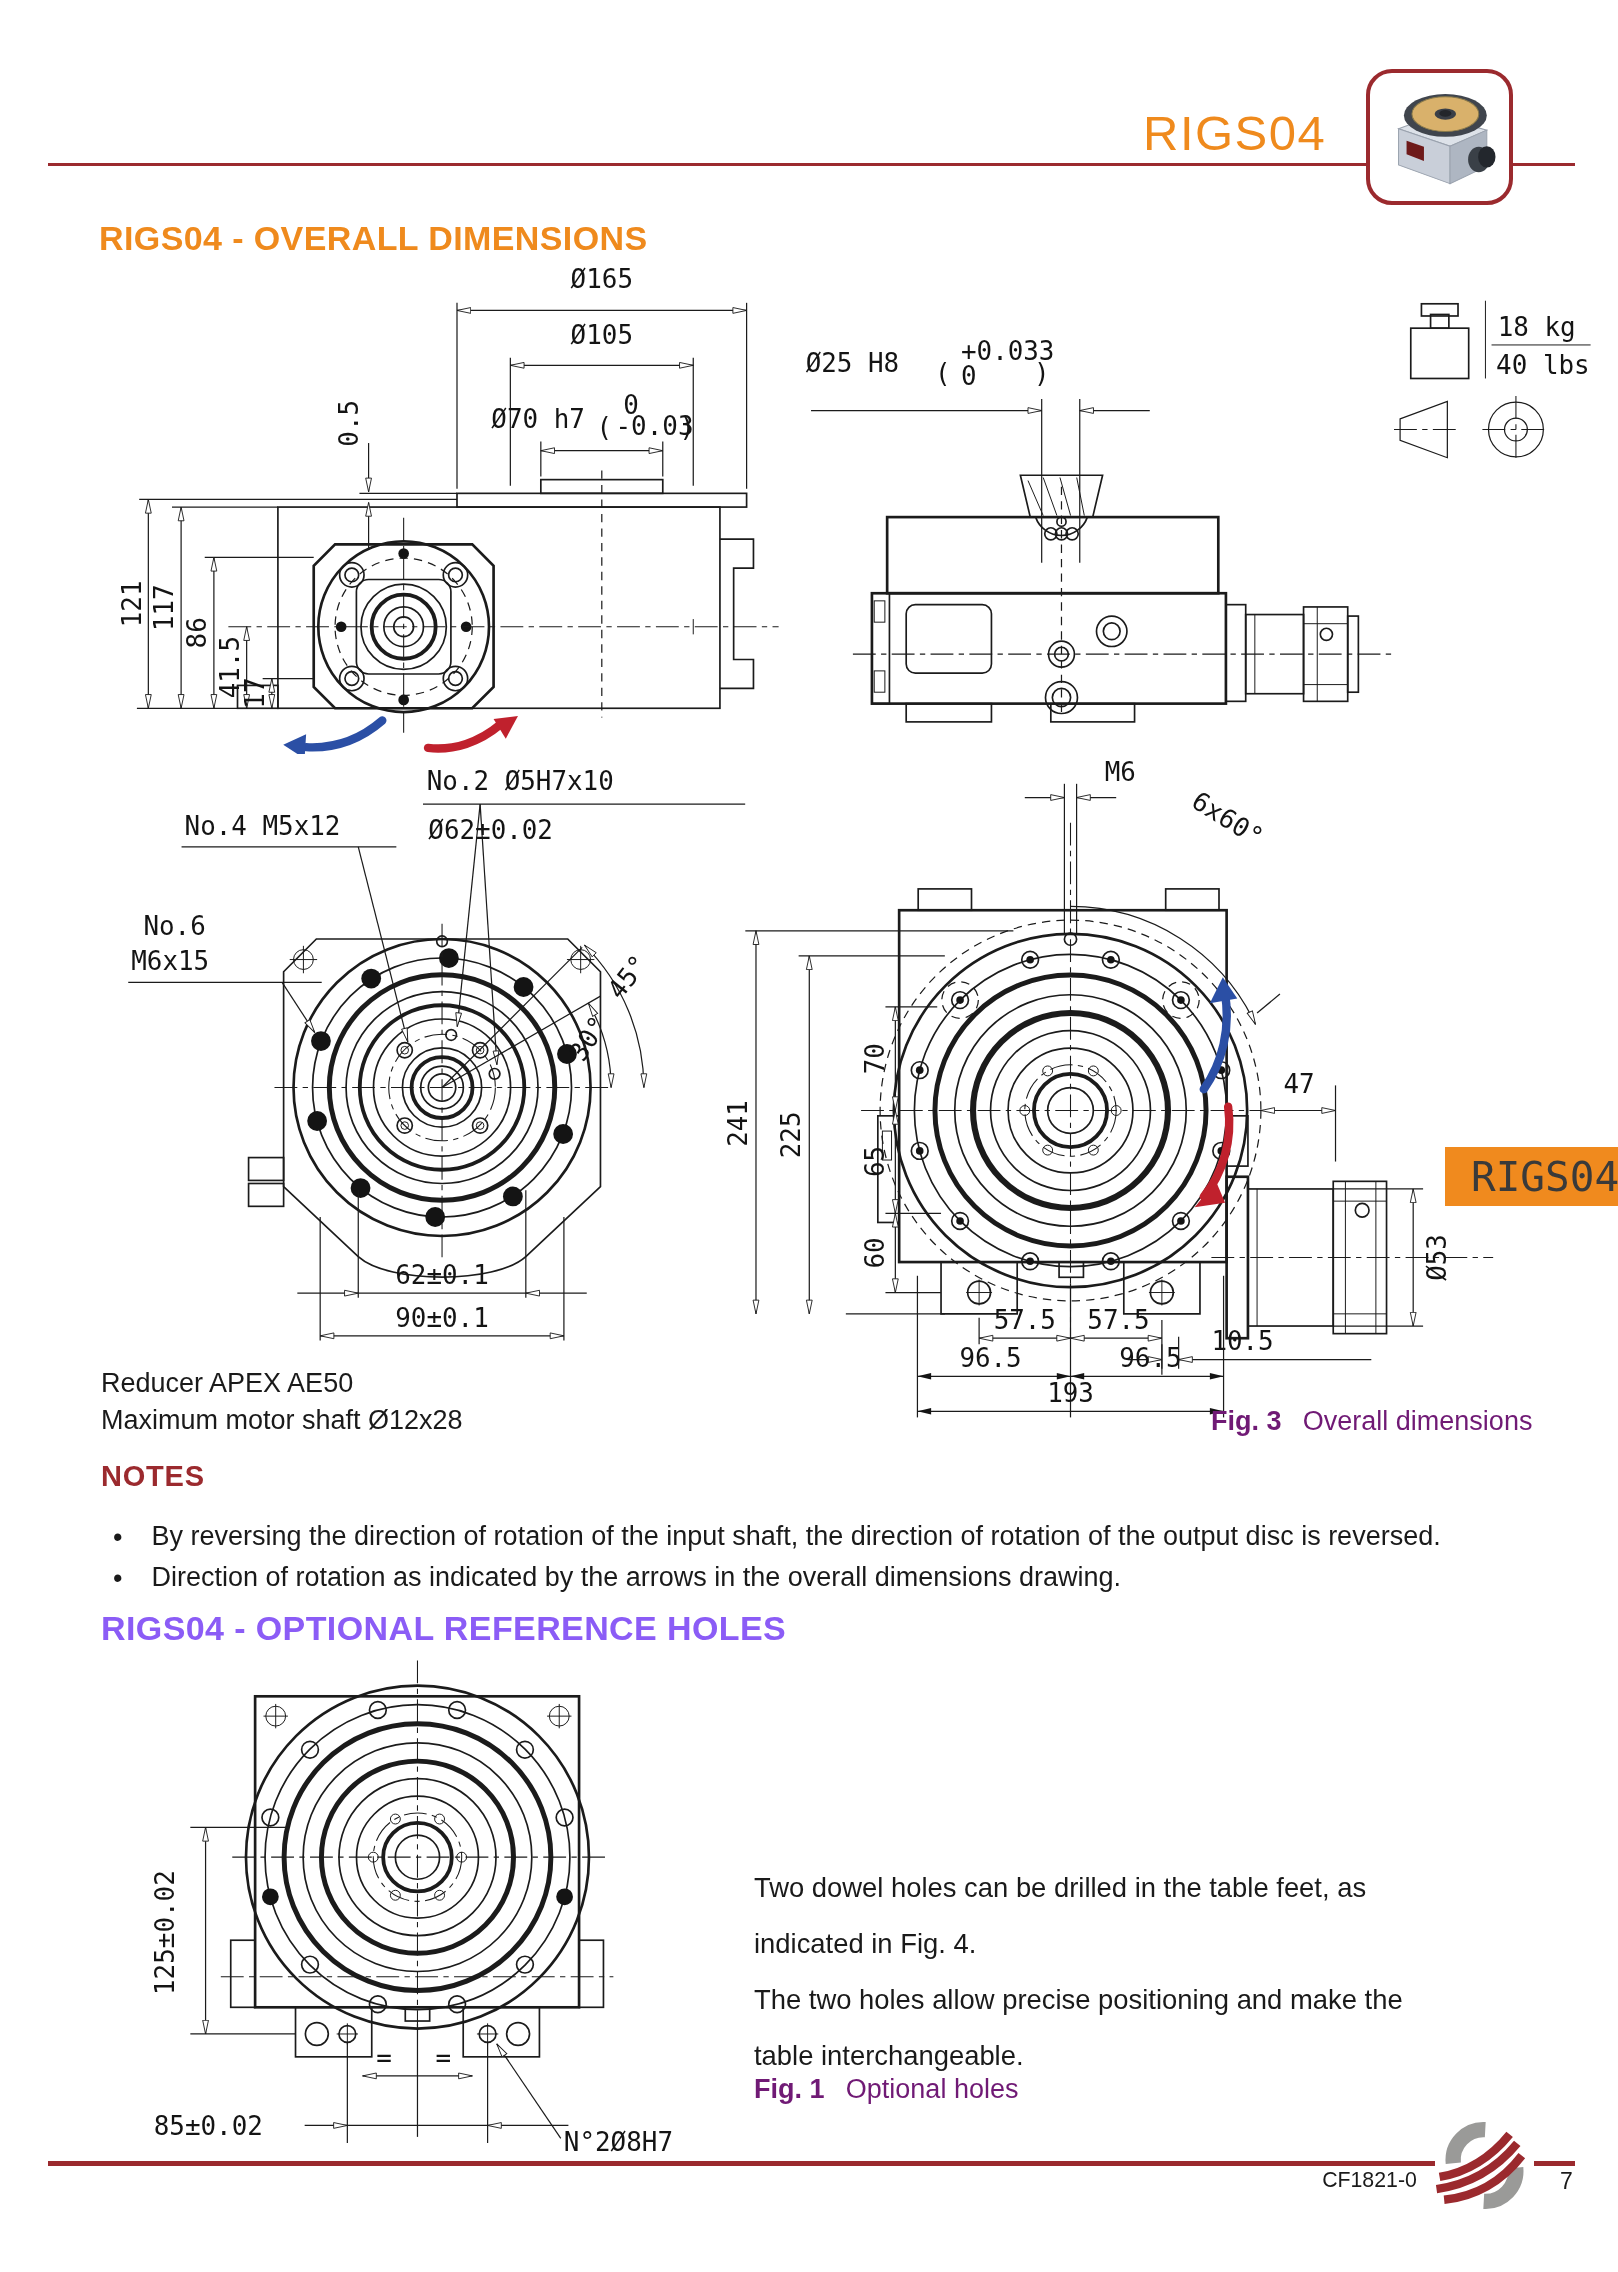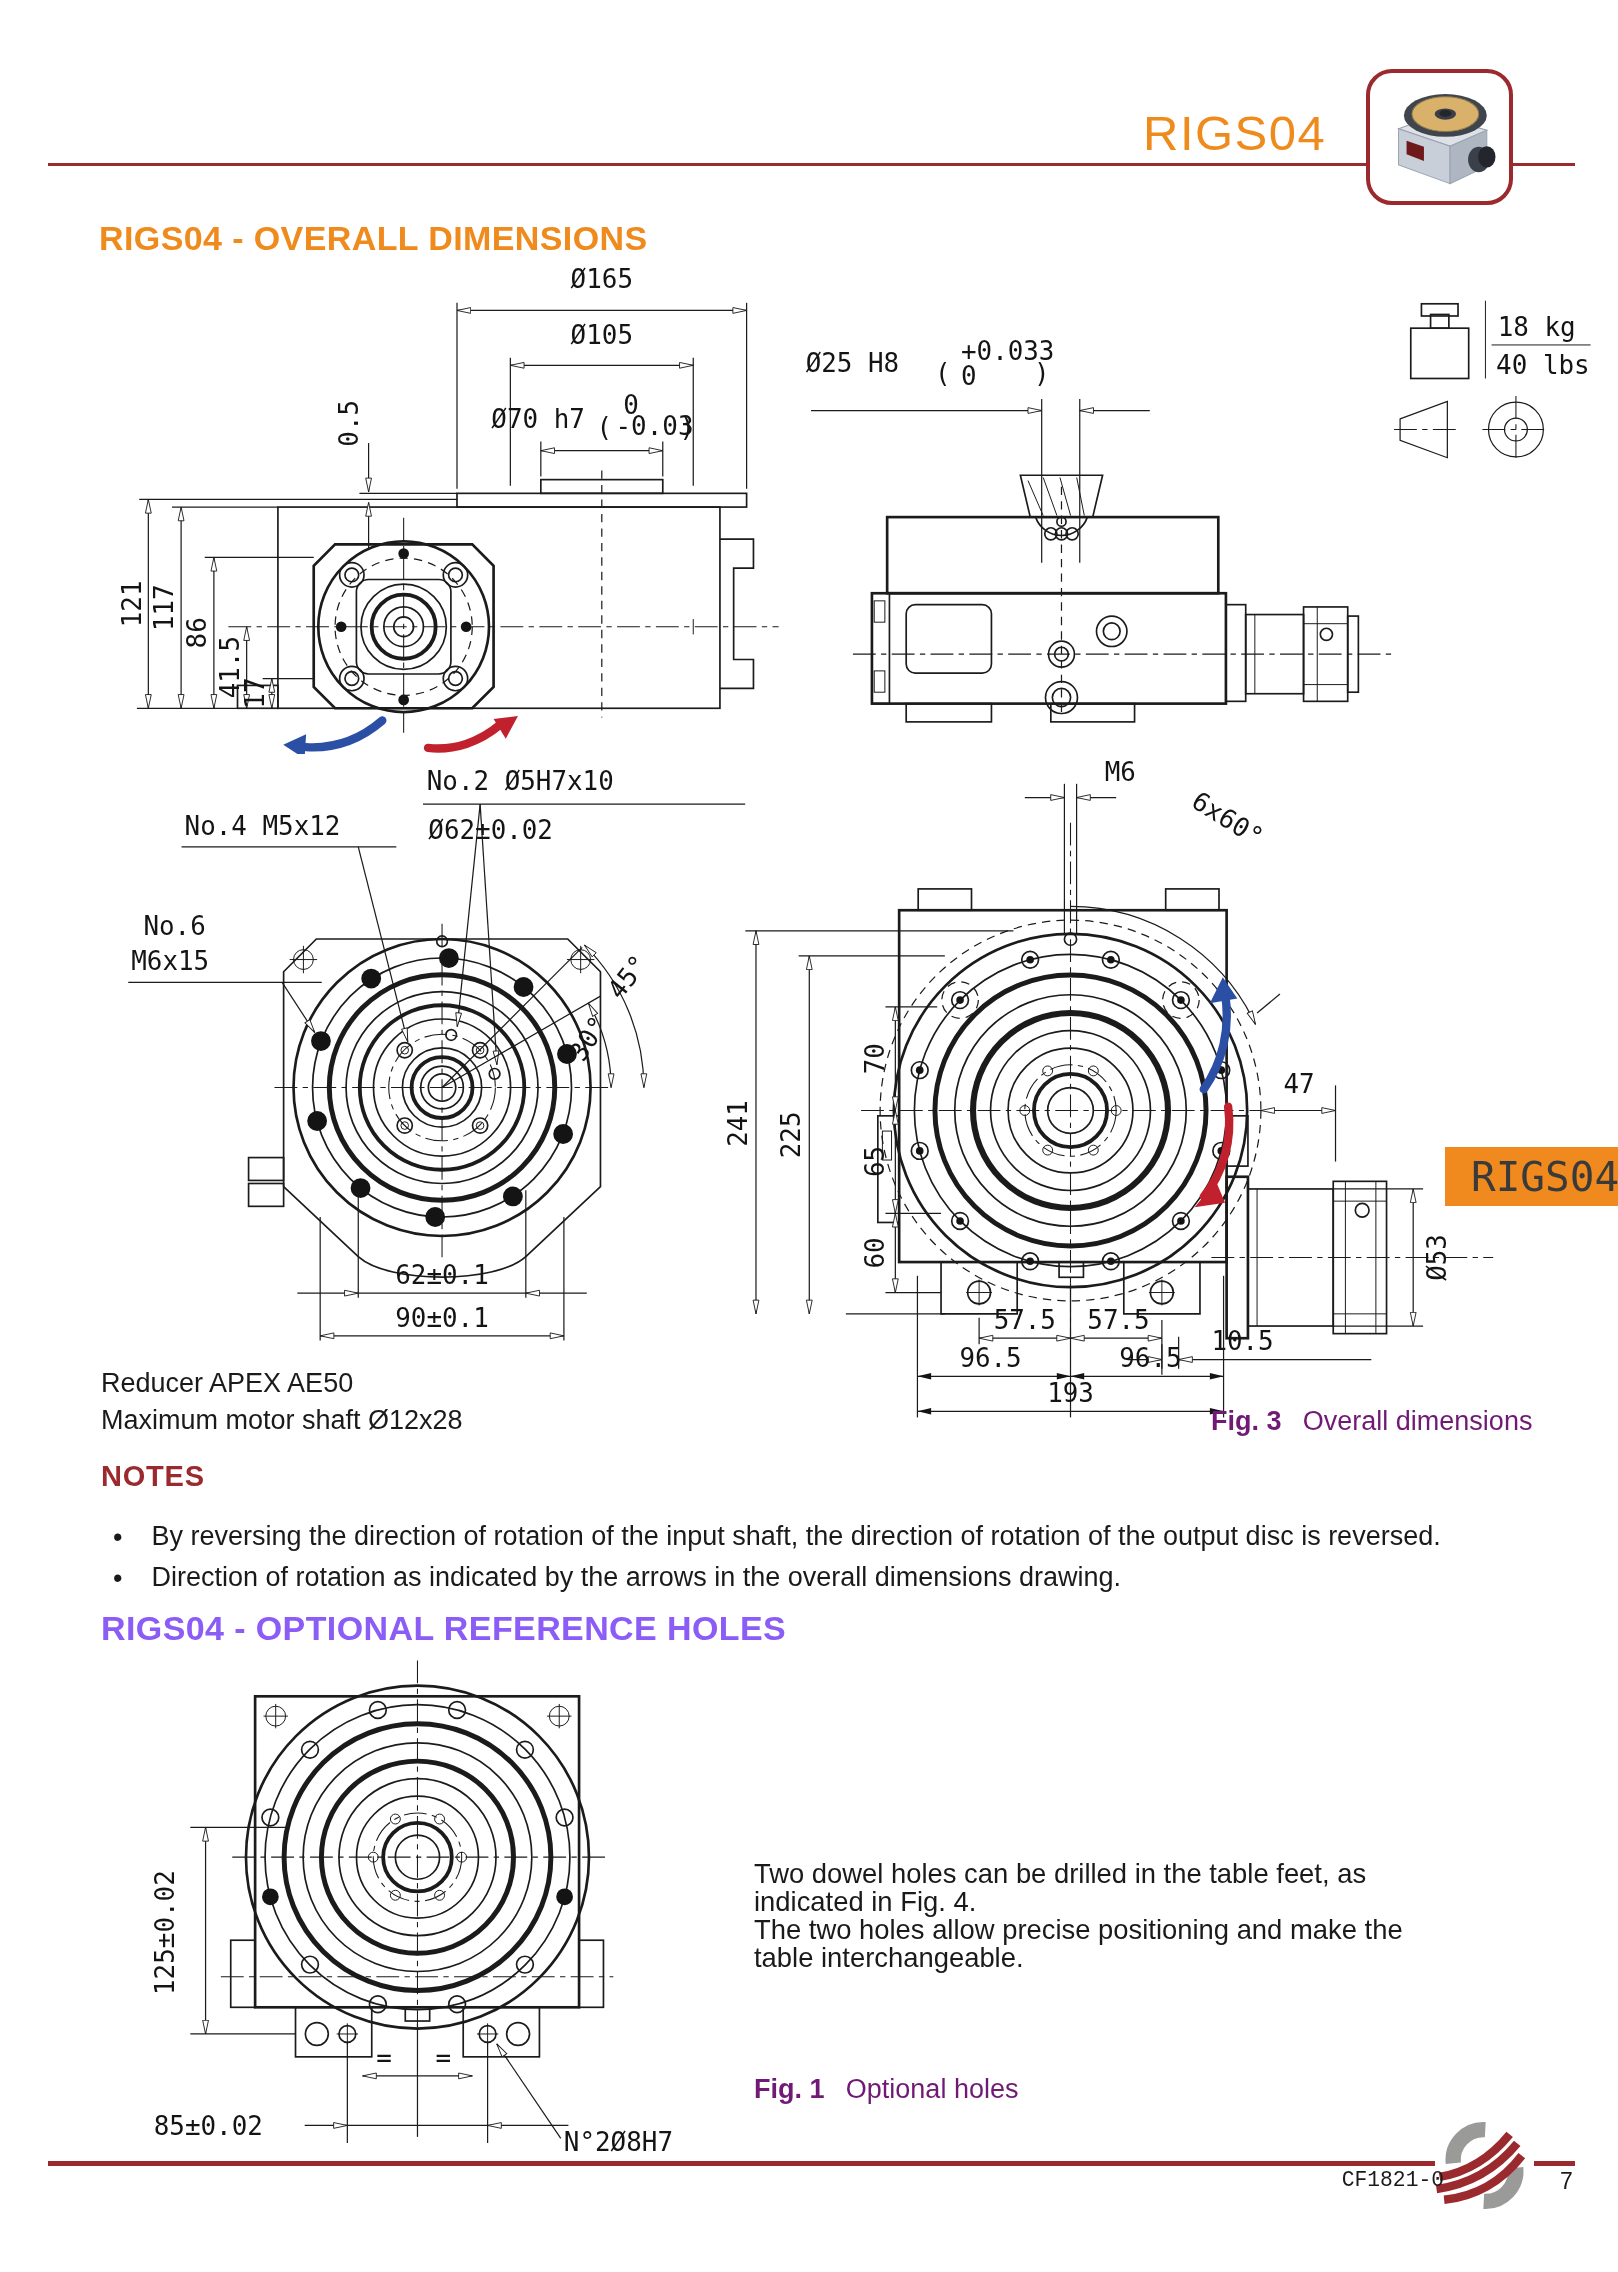--- a/index.html
+++ b/index.html
@@ -13,27 +13,27 @@
        border:4.6px solid #9B2A2E;border-radius:26px;display:flex;align-items:center;justify-content:center;}
   
   .h1{left:99px;top:219px;font-size:34px;font-weight:bold;color:#EF8A1D;letter-spacing:0.4px;}
   .h1b{left:101px;top:1609px;font-size:34px;font-weight:bold;color:#8b5cf6;letter-spacing:0.4px;}
   .notes-h{left:101px;top:1460px;font-size:29px;font-weight:bold;color:#9B2A2E;letter-spacing:0.8px;}
   .bullet-row{left:113px;font-size:27px;color:#1a1a1a;display:flex;gap:29px;width:1478px;}
   .bullet-dot{font-size:27px;line-height:1.2;}
   .note-line{left:101px;font-size:27px;color:#1a1a1a;text-align:center;}
   .caption{font-size:27px;color:#701a75;}
   .caption b{font-weight:bold;margin-right:21.3px;}
-  .para{left:754px;top:1860px;font-size:27.4px;line-height:28px;color:#1a1a1a;white-space:pre-line;width:838px;}
+  .para{left:754px;top:1860px;font-size:27.4px;line-height:56px;color:#1a1a1a;white-space:pre-line;width:838px;}
   .side-tab{left:1445px;top:1147px;width:174px;height:59px;background:#F08A1E;
        display:flex;align-items:center;padding-left:26px;box-sizing:border-box;
        font-size:41px;color:#3a3a3a;font-family:"DejaVu Sans Mono",monospace;}
   
   .ftr-rule{left:48px;top:2161px;width:1527px;height:5.3px;background:#9B2A2E;}
-  .ftr-code{left:1295px;top:2168px;width:149px;text-align:right;font-size:21.3px;color:#1a1a1a;font-family:Liberation Mono, monospace;}
+  .ftr-code{left:1295px;top:2168px;width:149px;text-align:center;font-size:21.3px;color:#1a1a1a;}
   .ftr-page{left:1560px;top:2168px;font-size:23px;color:#1a1a1a;}
   .logo-wrap{left:1435px;top:2119px;width:99px;height:93px;background:#fff;}
   
   svg text{font-family:"DejaVu Sans Mono",monospace;fill:#141414;font-size:34px;}
   .ln{fill:none;stroke:#1b1b1b;stroke-width:2.2;}
   .w1{stroke-width:1.3;} .w16{stroke-width:1.6;} .w3{stroke-width:3.5;} .w5{stroke-width:5;}
   .w6{stroke-width:6.5;} .w8{stroke-width:8;}
   .cl{fill:none;stroke:#1b1b1b;stroke-width:1.4;stroke-dasharray:30 7 7 7;}
   .dsh{fill:none;stroke:#1b1b1b;stroke-width:1.6;stroke-dasharray:11 8;}
   .dim{fill:none;stroke:#1b1b1b;stroke-width:1.6;}

